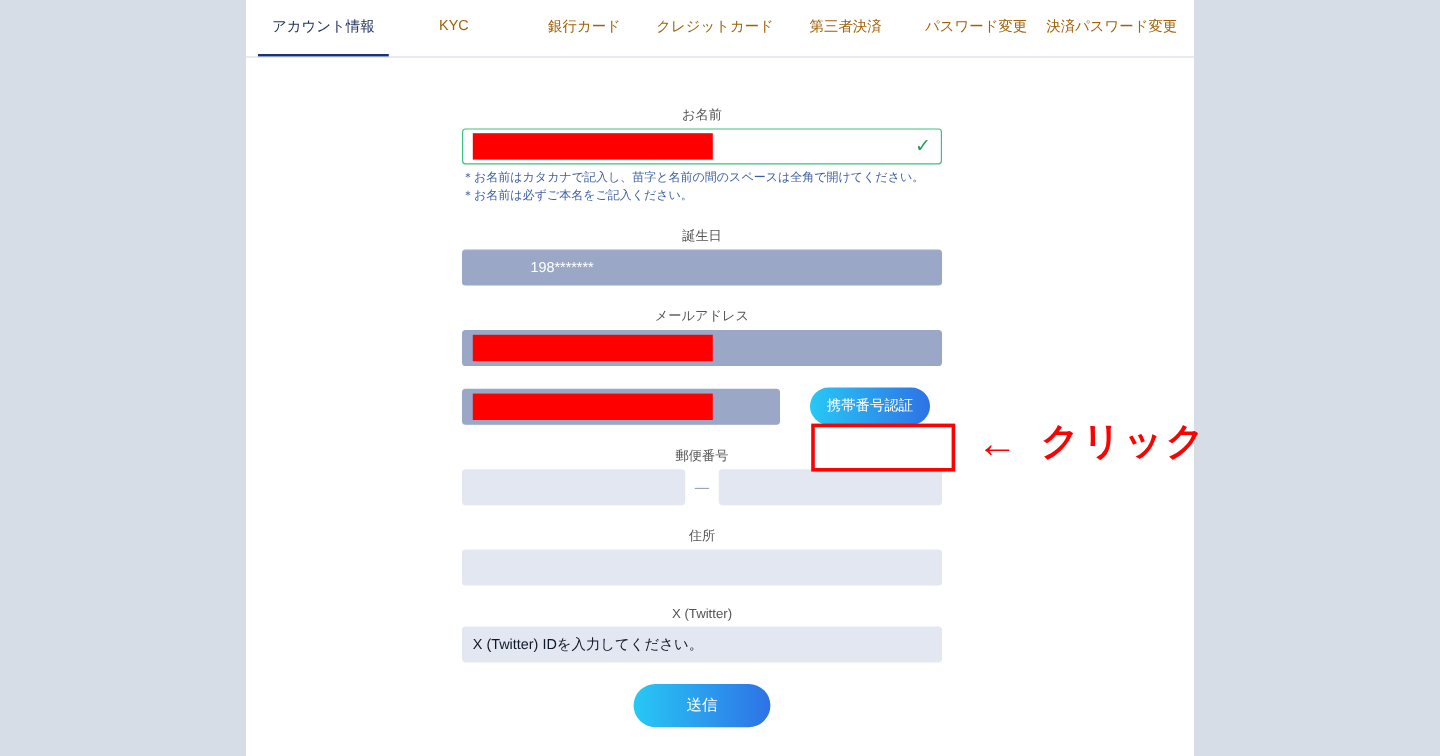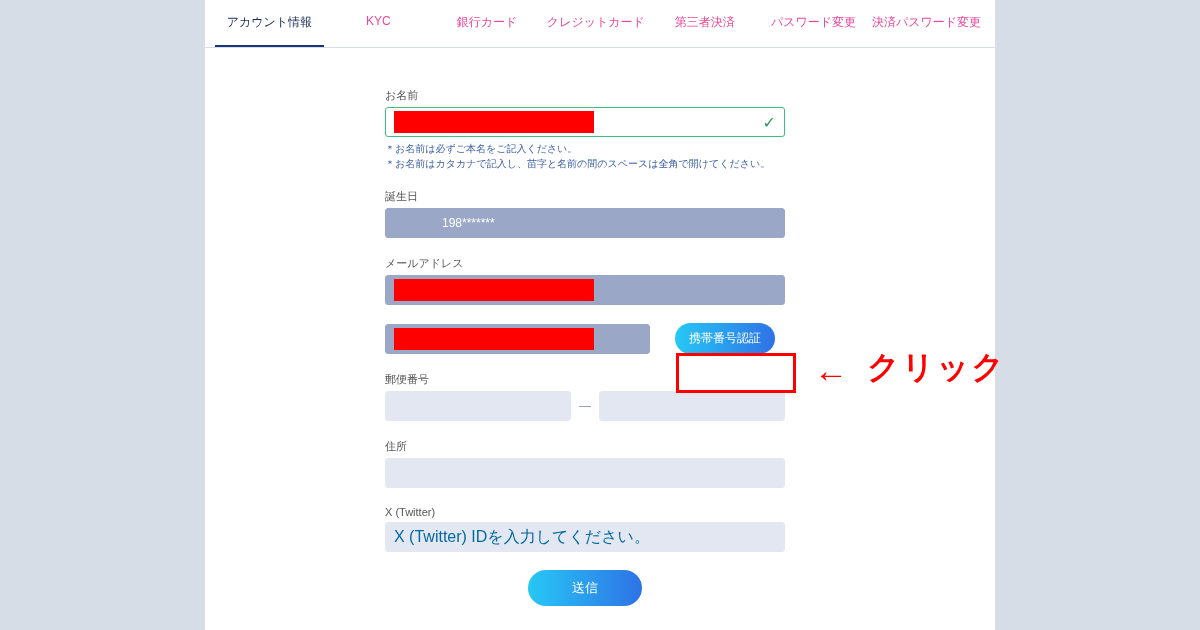--- a/index.html
+++ b/index.html
@@ -22,36 +22,36 @@
     .tabs {
       display: flex;
       border-bottom: 1px solid #d7dde6;
       padding: 0 10px;
     }
     .tab {
       flex: 1;
       text-align: center;
       padding: 14px 4px;
       font-size: 12px;
-      color: #ec4899;
+      color: #a16207;
       cursor: pointer;
       border-bottom: 2px solid transparent;
       white-space: nowrap;
     }
     .tab.active {
       border-bottom: 2px solid #17357a;
       font-weight: normal;
       color: #1a2c55;
     }
     .form-area {
       width: 400px;
       margin: 40px auto 0 180px;
     }
     .field { margin-bottom: 18px; position: relative; }
-    .label { font-size: 11px; color: #555; margin-bottom: 4px; }
+    .label { font-size: 11px; color: #555; margin-bottom: 4px; text-align: center; }
     .input {
       width: 100%;
       height: 30px;
       border: 1px solid #c0c8d8;
       border-radius: 3px;
       padding: 0 8px;
       background: #fff;
       font-size: 12px;
       display: flex;
       align-items: center;
@@ -92,21 +92,21 @@
       background: linear-gradient(90deg, #27c8f5 0%, #2e72e6 100%);
       color: #fff;
       border: none;
       border-radius: 18px;
       padding: 9px 44px;
       font-size: 13px;
       cursor: pointer;
       display: block;
       margin: 8px auto 0;
     }
-    .placeholder-text { color: #0369a1; font-size: 16px; }
+    .placeholder-text { color: #0f172a; font-size: 12px; }
 
     
     .anno-box {
       position: absolute;
       border: 3px solid #f00;
       pointer-events: none;
     }
     .anno-arrow {
       position: absolute;
       color: #f00;
@@ -139,22 +139,22 @@
 
   <div class="form-area">
 
     <div class="field">
       <div class="label">お名前</div>
       <div class="input valid">
         <span class="redacted"></span>
         <span class="check-icon">✓</span>
       </div>
       <div class="hints">
+        <div class="hint">＊お名前はカタカナで記入し、苗字と名前の間のスペースは全角で開けてください。</div>
         <div class="hint">＊お名前は必ずご本名をご記入ください。</div>
-        <div class="hint">＊お名前はカタカナで記入し、苗字と名前の間のスペースは全角で開けてください。</div>
       </div>
     </div>
 
     <div class="field">
       <div class="label">誕生日</div>
       <div class="input filled">
         <span class="filled-text">198*******</span>
       </div>
     </div>
 

